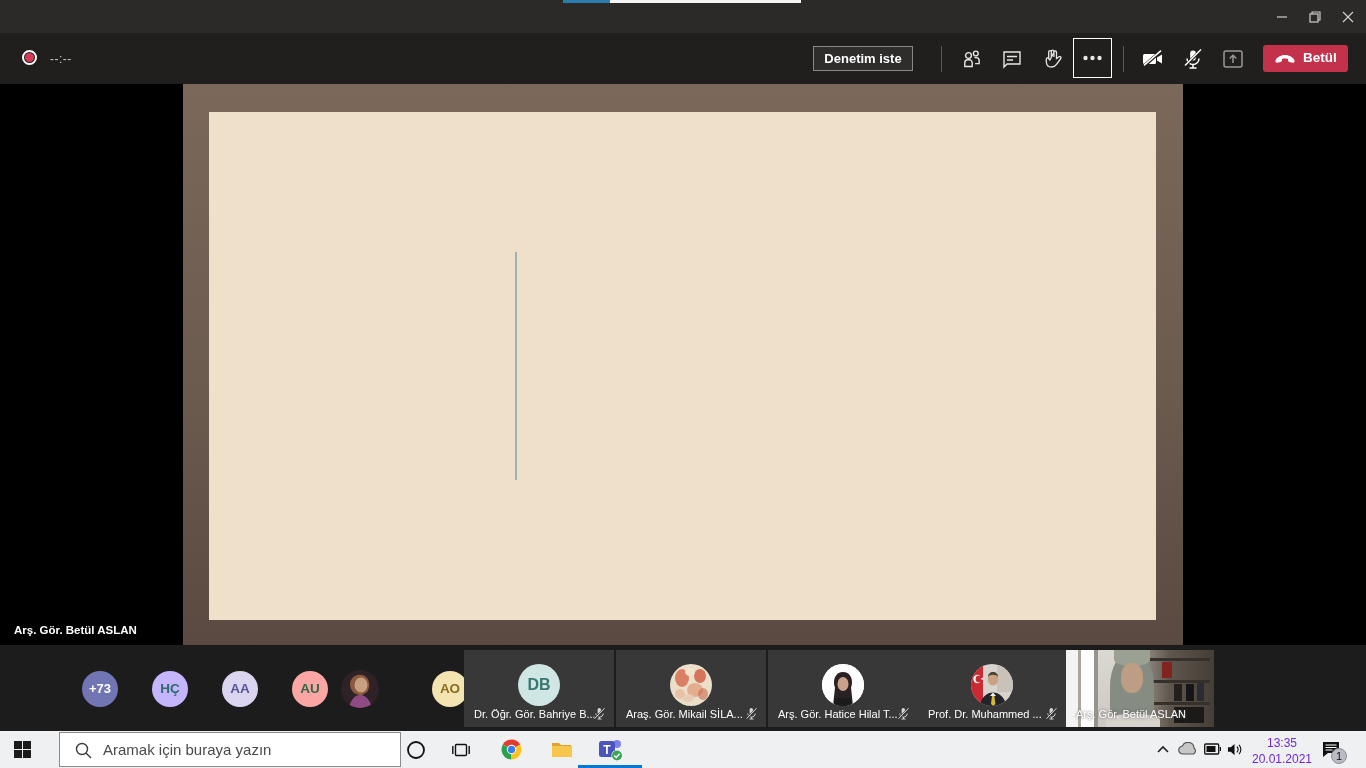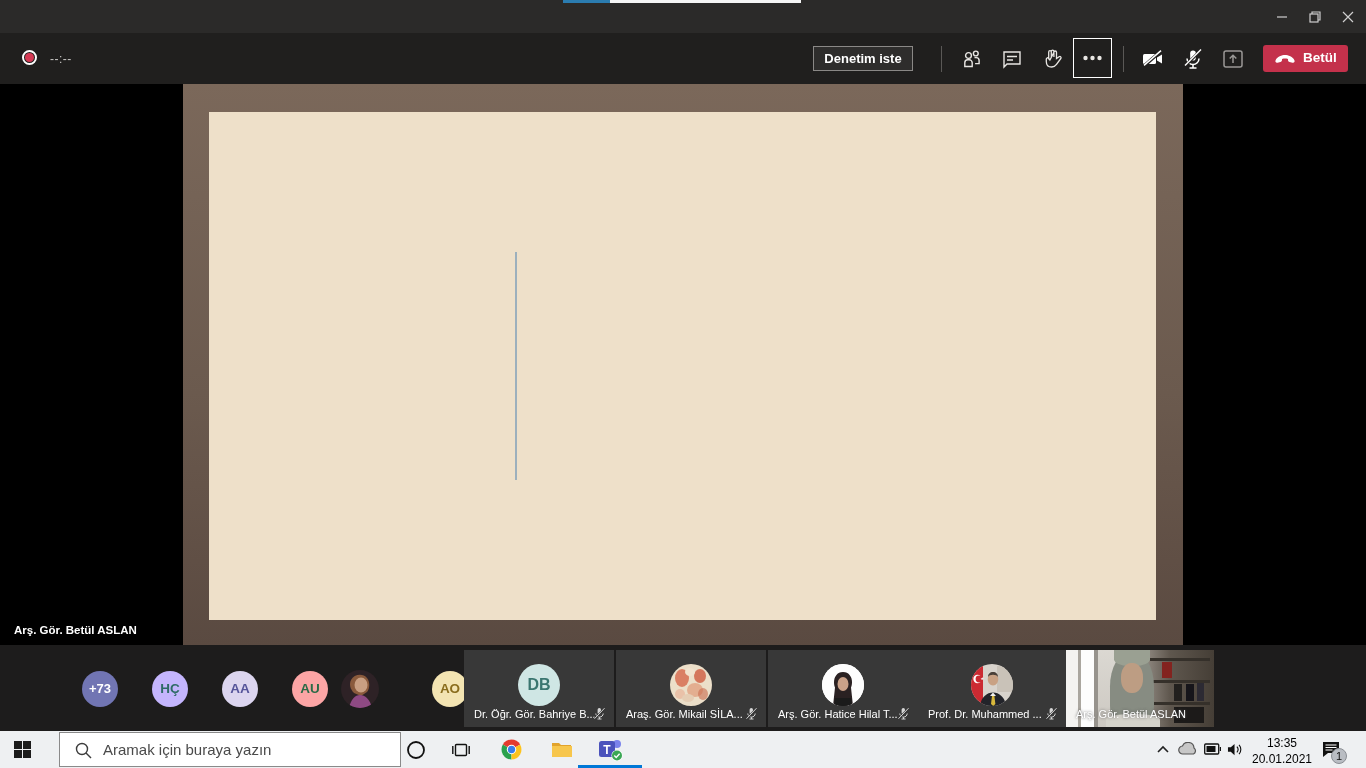--- a/index.html
+++ b/index.html
@@ -40,21 +40,21 @@
 .pcircle { top:26px; width:36px; height:36px; border-radius:50%; text-align:center; line-height:36px; font-size:13.5px; font-weight:bold;margin-left:20px; }
 .tile { top:5px; height:77px; background:#383838; overflow:hidden; }
 .tname { position:absolute; left:10px; bottom:7px; color:#fff; font-size:11px; }
 .acirc { position:absolute; left:50%; top:14px; margin-left:-21px; width:42px; height:42px; border-radius:50%; text-align:center; line-height:42px; font-size:16px; font-weight:bold; }
 .micico { position:absolute; right:8px; bottom:6px; width:13px; height:14px; }
 
 
 #taskbar { left:0; top:731px; width:1366px; height:37px; background:#eef0f2; }
 #searchbox { left:48px; top:1px; width:342px; height:35px; background:#fff; border:1px solid #8a8a8a;margin-left:11px; }
 #searchtext { position:absolute; left:43px; top:8px; color:#4a4a4a; font-size:15px; }
-#clock { left:1246px; top:1px; width:72px; height:36px; color:#000000; font-size:12px; text-align:center; line-height:16.5px; padding-top:2.5px; }
+#clock { left:1246px; top:1px; width:72px; height:36px; color:#6d28d9; font-size:12px; text-align:center; line-height:16.5px; padding-top:2.5px; }
 #teams-underline { left:578px; top:765px; width:64px; height:3px; background:#0078d7; }
 </style>
 </head>
 <body>
 <div id="stage">
 
   <div class="abs" id="titlebar"></div>
   <div class="abs" id="topedge-blue"></div>
   <div class="abs" id="topedge-white"></div>
   <svg class="abs winbtn" style="left:1274px" viewBox="0 0 16 16">

